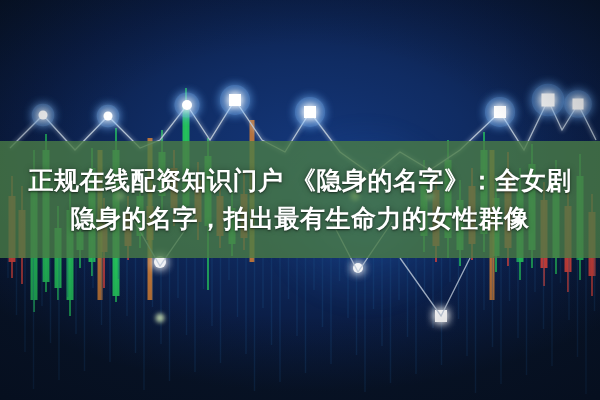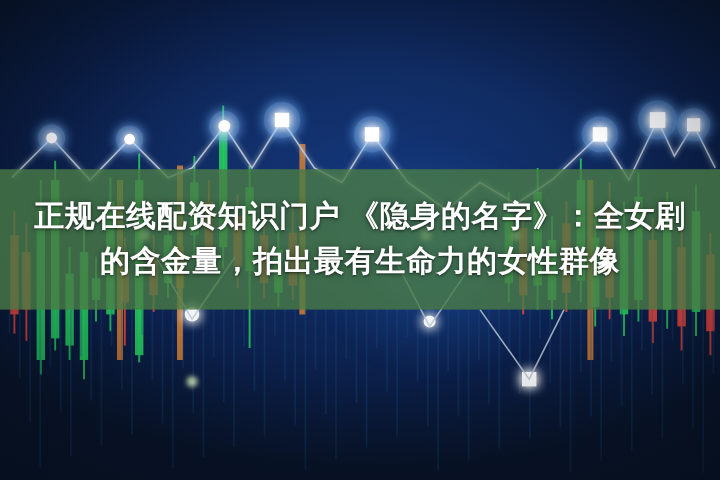--- a/index.html
+++ b/index.html
@@ -264,16 +264,16 @@
         <path d="M 330 218 L 358 272 L 392 222" fill="none" stroke="#b9c6d6" stroke-width="1.3" opacity="0.8"></path>
       </g>
   </svg>
 
   <div class="bg-vignette"></div>
 
   <div class="band"></div>
 
   <div class="title-wrap">
     <div class="title-line">正规在线配资知识门户 《隐身的名字》：全女剧</div>
-    <div class="title-line">的含金量，拍出最有生命力的女性群像</div>
+    <div class="title-line">隐身的名字，拍出最有生命力的女性群像</div>
   </div>
 
 </div>
 
 </body></html>

